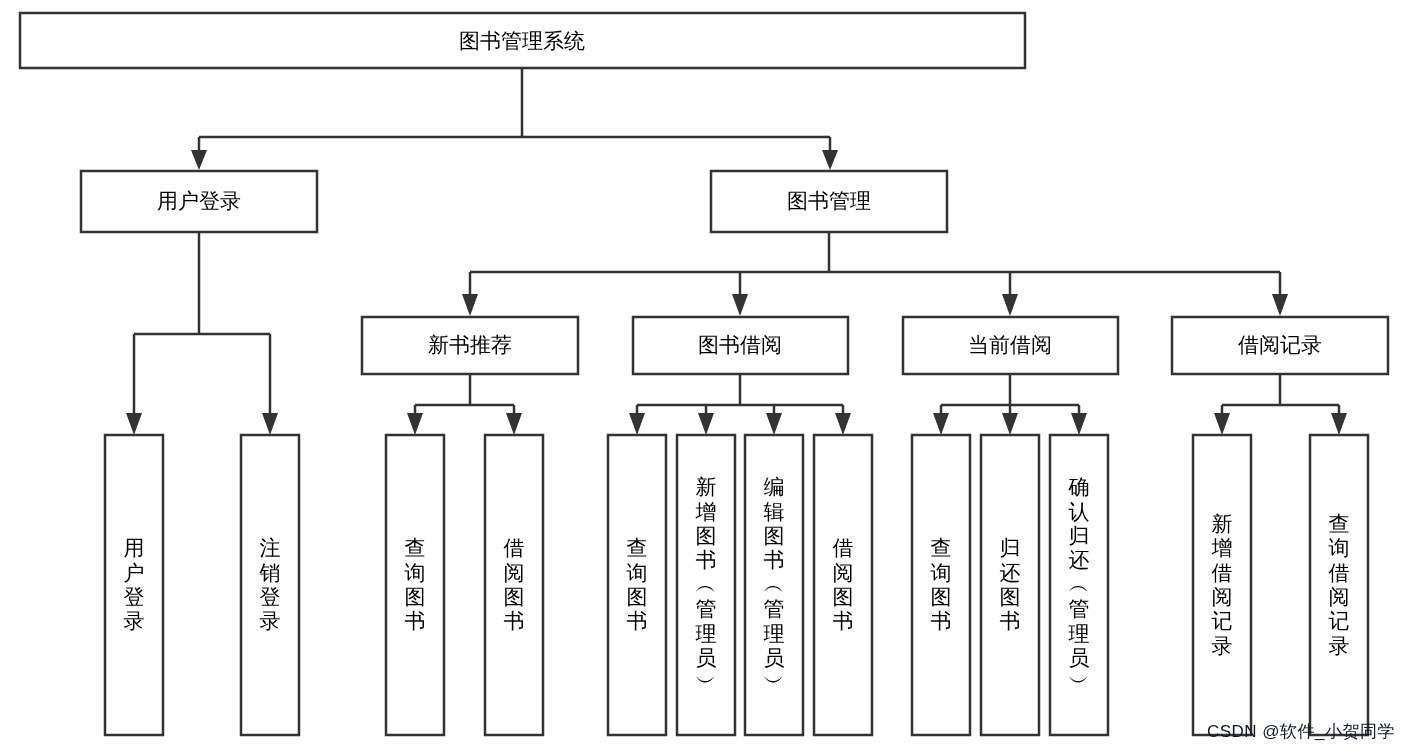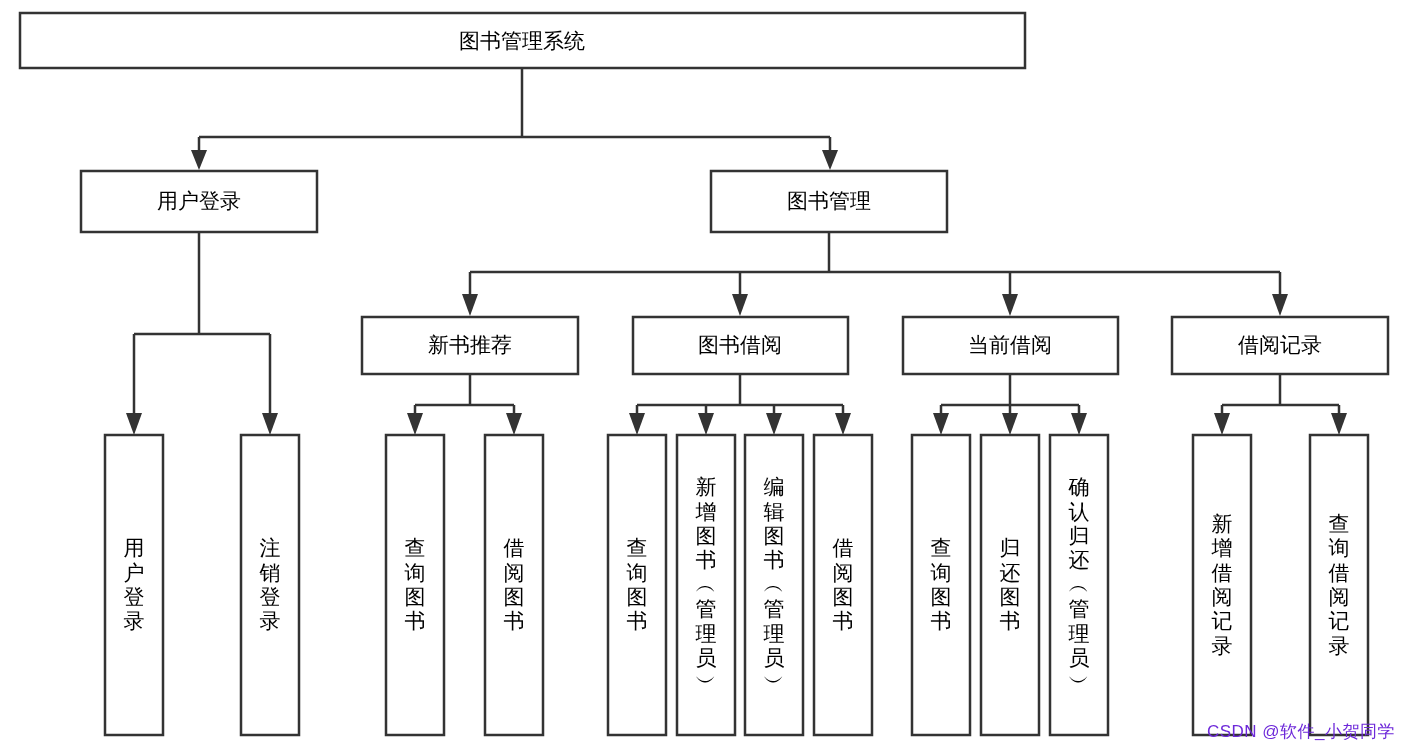--- a/index.html
+++ b/index.html
@@ -66,21 +66,21 @@
   }
   .vert-char {
     display: block;
   }
   .watermark {
     position: absolute;
     right: 10px;
     bottom: 4px;
     font-family: "Liberation Sans", "DejaVu Sans", sans-serif;
     font-size: 17px;
-    color: #6d28d9;
+    color: #0f172a;
     letter-spacing: 0.5px;
     user-select: none;
   }
 </style>
 </head>
 <body>
 
 <div id="diagram-root">
 
   <svg class="diagram-canvas" viewBox="0 0 1405 747">

